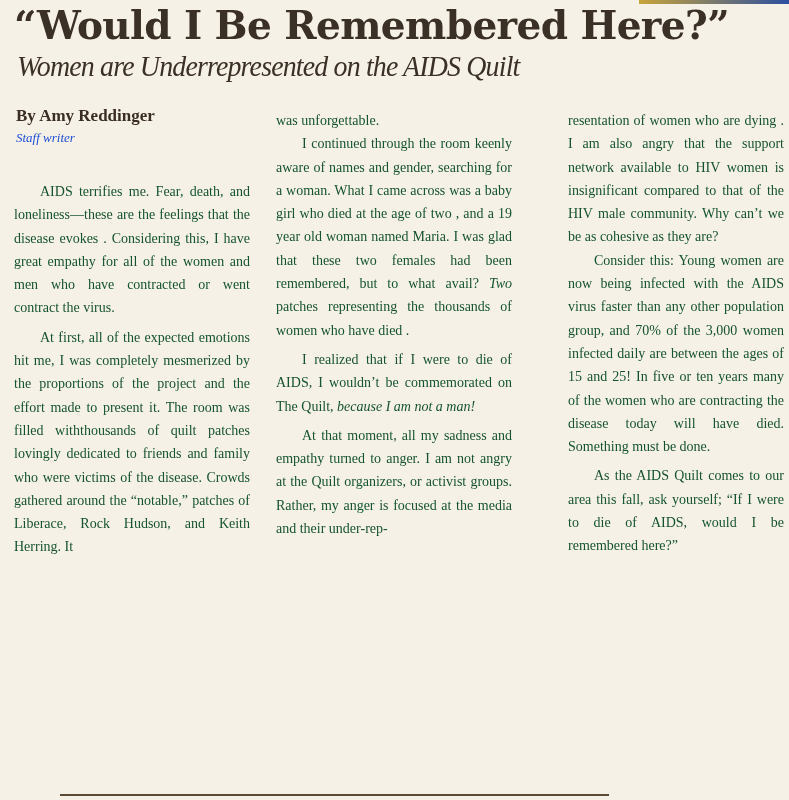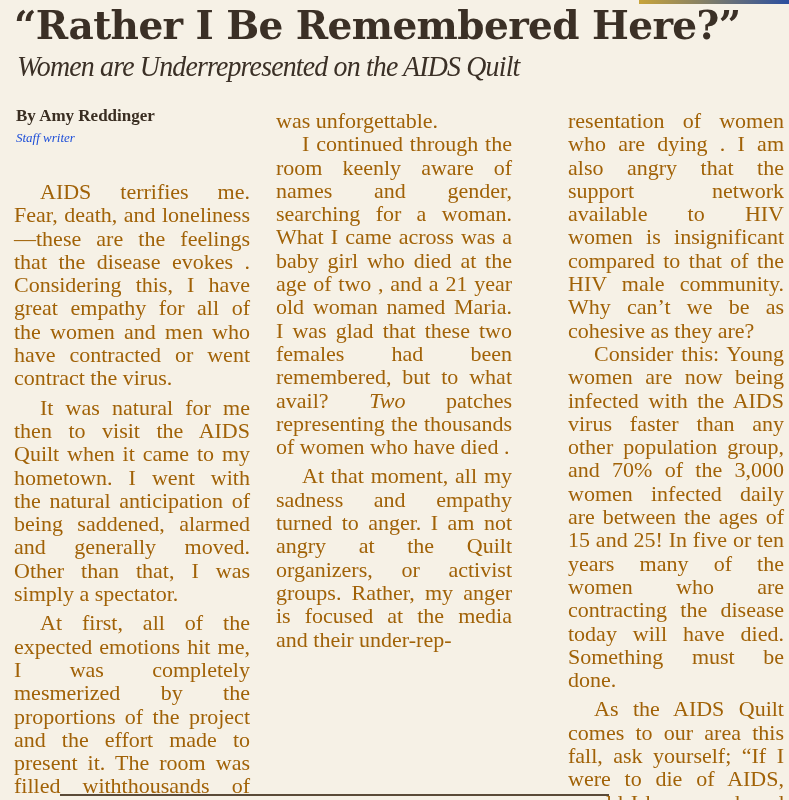--- a/index.html
+++ b/index.html
@@ -33,56 +33,56 @@
     font-size: 17px; color: #3a2e22;
   }
   .role {
     position: absolute; left: 16px; top: 130px;
     font-family: "Liberation Serif", serif; font-style: italic;
     font-size: 13px; color: #1d4ed8;
   }
   .col {
     position: absolute;
     font-family: "Liberation Serif", serif;
-    font-size: 22px; line-height: 23.3px;
-    text-align: justify; color: #a16207;
+    font-size: 14px; line-height: 23.3px;
+    text-align: justify; color: #14532d;
   }
   .col p { margin: 0 0 0 0; text-indent: 26px; }
   .col p.gap { margin-top: 6px; }
   .col p.noindent { text-indent: 0; }
   .col1 { left: 14px; top: 180px; width: 236px; }
   .col2 { left: 276px; top: 109px; width: 236px; }
   .col3 { left: 568px; top: 109px; width: 216px; }
   .rule {
     position: absolute; left: 60px; right: 180px; top: 794px; height: 2px;
     background: #5a4a38;
   }
   em { font-style: italic; }
 </style>
 </head>
 <body>
 
 <div class="page">
   <div class="corner-art"></div>
 
-  <div class="headline">“Rather I Be Remembered Here?”</div>
+  <div class="headline">“Would I Be Remembered Here?”</div>
   <div class="subhead">Women are Underrepresented on the AIDS Quilt</div>
 
   <div class="byline">By Amy Reddinger</div>
   <div class="role">Staff writer</div>
 
   <div class="col col1">
     <p>AIDS terrifies me. Fear, death, and loneliness—these are the feelings that the disease evokes . Considering this, I have great empathy for all of the women and men who have contracted or went contract the virus.</p>
-    <p class="gap">It was natural for me then to visit the AIDS Quilt when it came to my hometown. I went with the natural anticipation of being saddened, alarmed and generally moved. Other than that, I was simply a spectator.</p>
     <p class="gap">At first, all of the expected emotions hit me, I was completely mesmerized by the proportions of the project and the effort made to present it. The room was filled withthousands of quilt patches lovingly dedicated to friends and family who were victims of the disease. Crowds gathered around the “notable,” patches of Liberace, Rock Hudson, and Keith Herring. It</p>
   </div>
 
   <div class="col col2">
     <p class="noindent">was unforgettable.</p>
-    <p><span>I continued through the room keenly aware of names and gender, searching for a woman. What I came across was a baby girl who died at the age of two , and a 21 year old woman named Maria. I was glad that these two females had been remembered, but to what avail?</span> <em>Two</em><span> patches representing the thousands of women who have died .</span></p>
+    <p><span>I continued through the room keenly aware of names and gender, searching for a woman. What I came across was a baby girl who died at the age of two , and a 19 year old woman named Maria. I was glad that these two females had been remembered, but to what avail?</span> <em>Two</em><span> patches representing the thousands of women who have died .</span></p>
+    <p class="gap"><span>I realized that if I were to die of AIDS, I wouldn’t be commemorated on The Quilt, </span><em>because I am not a man!</em></p>
     <p class="gap">At that moment, all my sadness and empathy turned to anger. I am not angry at the Quilt organizers, or activist groups. Rather, my anger is focused at the media and their under-rep-</p>
   </div>
 
   <div class="col col3">
     <p class="noindent">resentation of women who are dying . I am also angry that the support network available to HIV women is insignificant compared to that of the HIV male community. Why can’t we be as cohesive as they are?</p>
     <p>Consider this: Young women are now being infected with the AIDS virus faster than any other population group, and 70% of the 3,000 women infected daily are between the ages of 15 and 25! In five or ten years many of the women who are contracting the disease today will have died. Something must be done.</p>
     <p class="gap">As the AIDS Quilt comes to our area this fall, ask yourself; “If I were to die of AIDS, would I be remembered here?”</p>
   </div>
 
   <div class="rule"></div>

